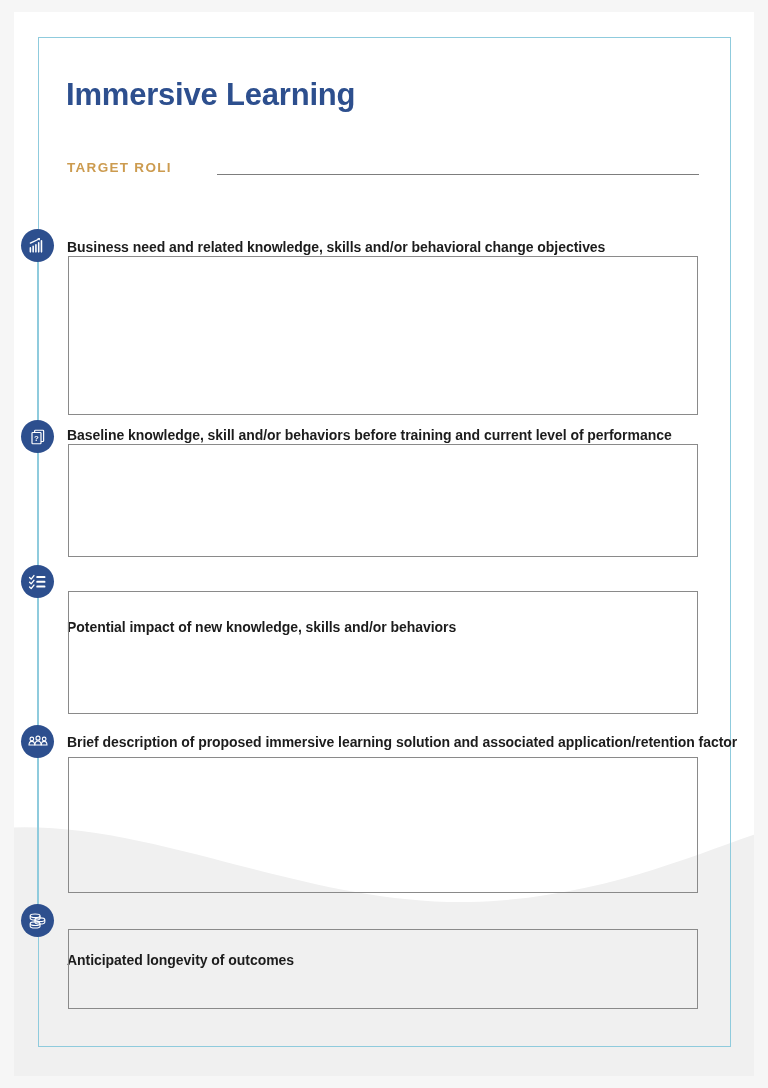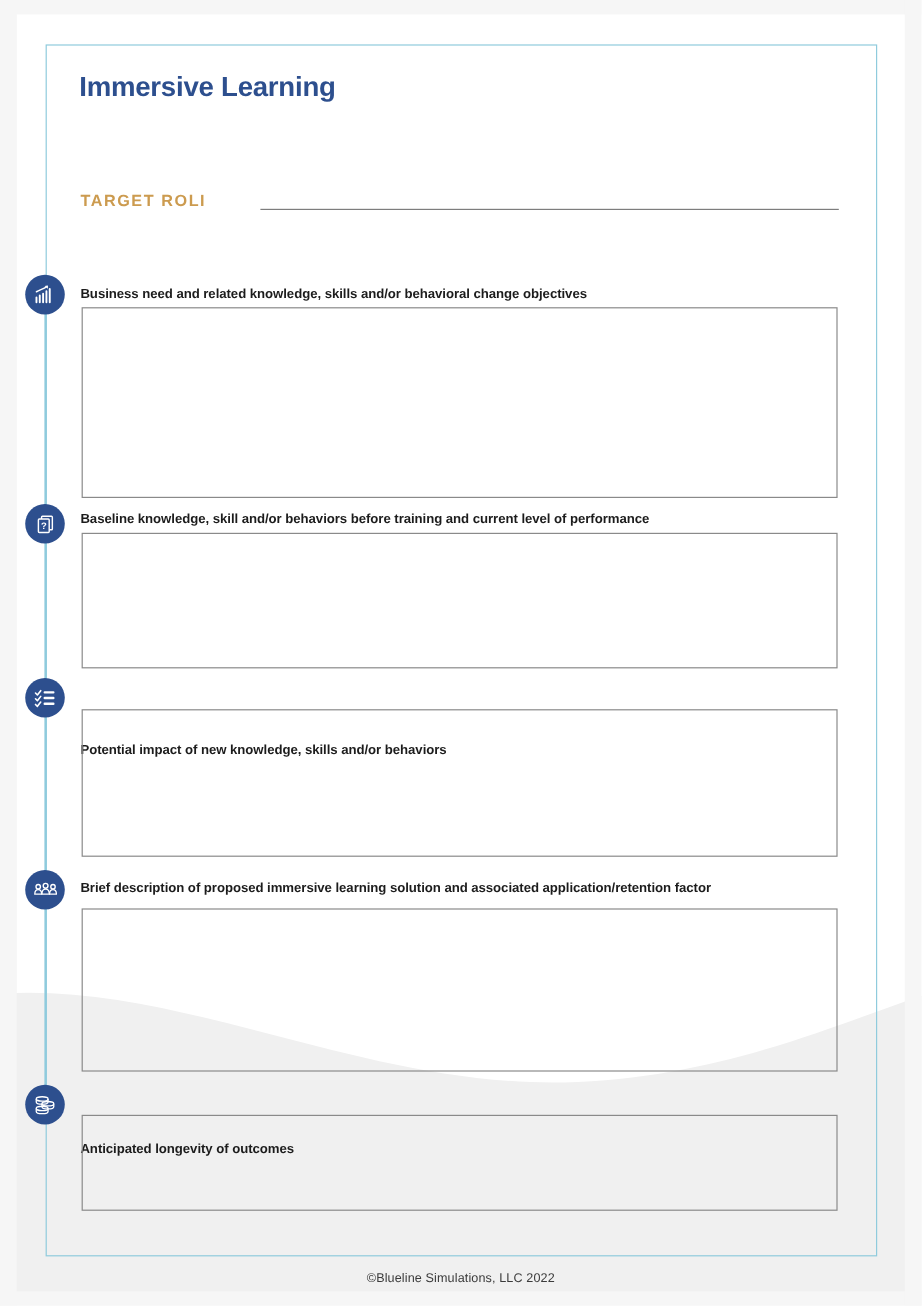--- a/index.html
+++ b/index.html
@@ -52,24 +52,24 @@
     position: absolute;
     left: 0; top: 0;
     width: 768px; height: 1088px;
     z-index: 4;
   }
 
   
   .title {
     position: absolute;
     left: 66px;
-    top: 57px;
+    top: 74px;
     width: 560px;
     color: #2d4f8e;
-    font-size: 23px;
+    font-size: 31px;
     font-weight: bold;
     line-height: 1.35;
     letter-spacing: -0.2px;
   }
   .title .ln { display: block; }
 
   
   .meta-row {
     position: absolute;
     left: 67px;
@@ -125,21 +125,21 @@
     display: flex;
     align-items: center;
     justify-content: center;
     z-index: 6;
   }
   .sec-icon svg { display: block; }
 
   .sec-label {
     position: absolute;
     left: 67px;
-    font-size: 11px;
+    font-size: 14px;
     font-weight: bold;
     color: #1c1c1c;
     letter-spacing: -0.05px;
     white-space: nowrap;
   }
 
   .sec-box {
     position: absolute;
     left: 68px;
     width: 630px;
@@ -257,15 +257,14 @@
         <ellipse cx="15" cy="11" rx="6.2" ry="2.3" stroke="#ffffff" stroke-width="1.4" fill="none"></ellipse>
         <path d="M8.8 11 L8.8 14.2 C8.8 15.5 11.6 16.5 15 16.5 C18.4 16.5 21.2 15.5 21.2 14.2 L21.2 11" stroke="#ffffff" stroke-width="1.4" fill="none"></path>
         <ellipse cx="9" cy="16" rx="6.2" ry="2.3" stroke="#ffffff" stroke-width="1.4" fill="none"></ellipse>
         <path d="M2.8 16 L2.8 19.2 C2.8 20.5 5.6 21.5 9 21.5 C12.4 21.5 15.2 20.5 15.2 19.2 L15.2 16" stroke="#ffffff" stroke-width="1.4" fill="none"></path>
       </svg>
     </div>
     <div class="sec-label" style="top:952px;">Anticipated longevity of outcomes</div>
     <textarea class="sec-box" style="top: 929px; height: 80px;" placeholder=""></textarea>
   </div>
 
-  <div class="footer">©Blueline Simulations, LLC 2022</div>
 
 </div>
 
 </body></html>

